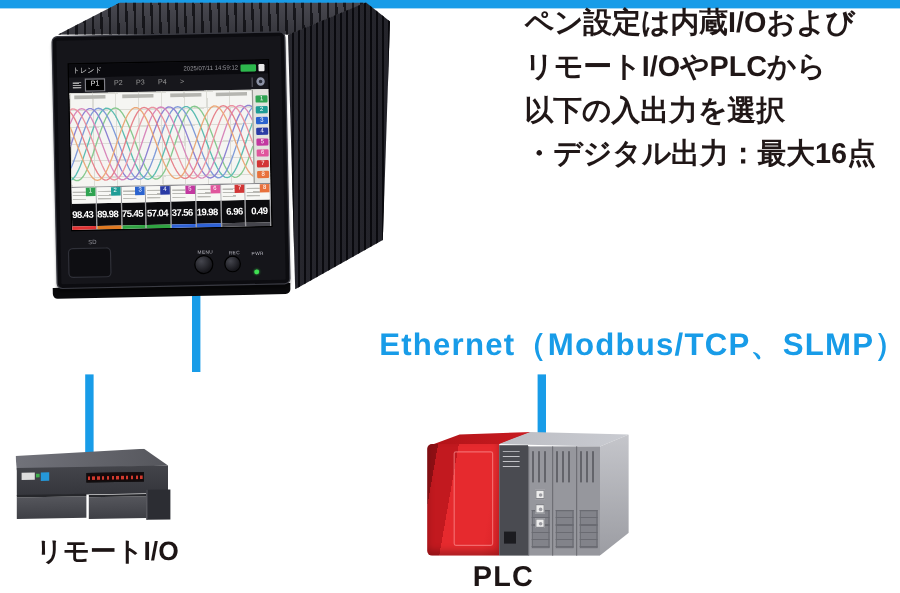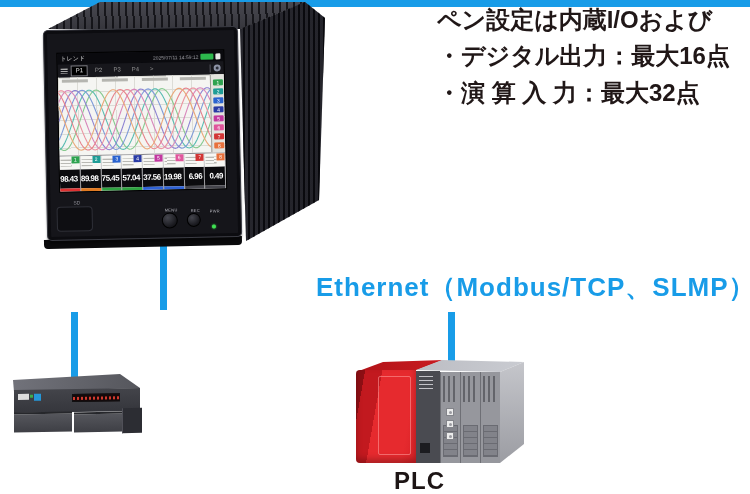--- a/index.html
+++ b/index.html
@@ -157,22 +157,23 @@
 <div class="canvas">
 
   <div class="net-line trunk" style="background: rgb(24, 156, 232);"></div>
   <div class="net-line v-rec" style="background: rgb(24, 156, 232);"></div>
   <div class="net-line v-rio" style="background: rgb(24, 156, 232);"></div>
   <div class="net-line v-plc" style="background: rgb(24, 156, 232);"></div>
   <div class="eth-label" style="color: rgb(24, 156, 232);">Ethernet（Modbus/TCP、SLMP）</div>
 
   <div class="note">
     <div>ペン設定は内蔵I/Oおよび</div>
+    <div>リモートI/OやPLCから</div>
+    <div>以下の入出力を選択</div>
     <div>・デジタル出力：最大16点</div>
-    <div>・演 算 入 力：最大32点</div>
   </div>
 
   <div class="recorder">
     <div class="rec-top"></div>
     <div class="rec-side"></div>
     <div class="rec-base"></div>
     <div class="rec-front">
 
       <div class="screen">
         <div class="scr-header">
@@ -294,20 +295,21 @@
     <div class="rio-lid"></div>
     <div class="rio-body">
       <span class="rio-minilabel"></span>
       <span class="rio-bluechip"></span>
       <span class="rio-ledstrip"></span>
     </div>
     <div class="rio-flap1"></div>
     <div class="rio-flap2"></div>
     <div class="rio-cap"></div>
   </div>
+  <div class="rio-label">リモートI/O</div>
 
   <div class="plc">
     <div class="plc-top-red"></div>
     <div class="plc-top-gray"></div>
     <div class="plc-red"></div>
     <div class="plc-cpu"></div>
     <div class="plc-mods">
       <div class="plc-mod">
         <span class="plc-btn" style="left:5px;top:36px"></span>
         <span class="plc-btn" style="left:5px;top:48px"></span>

